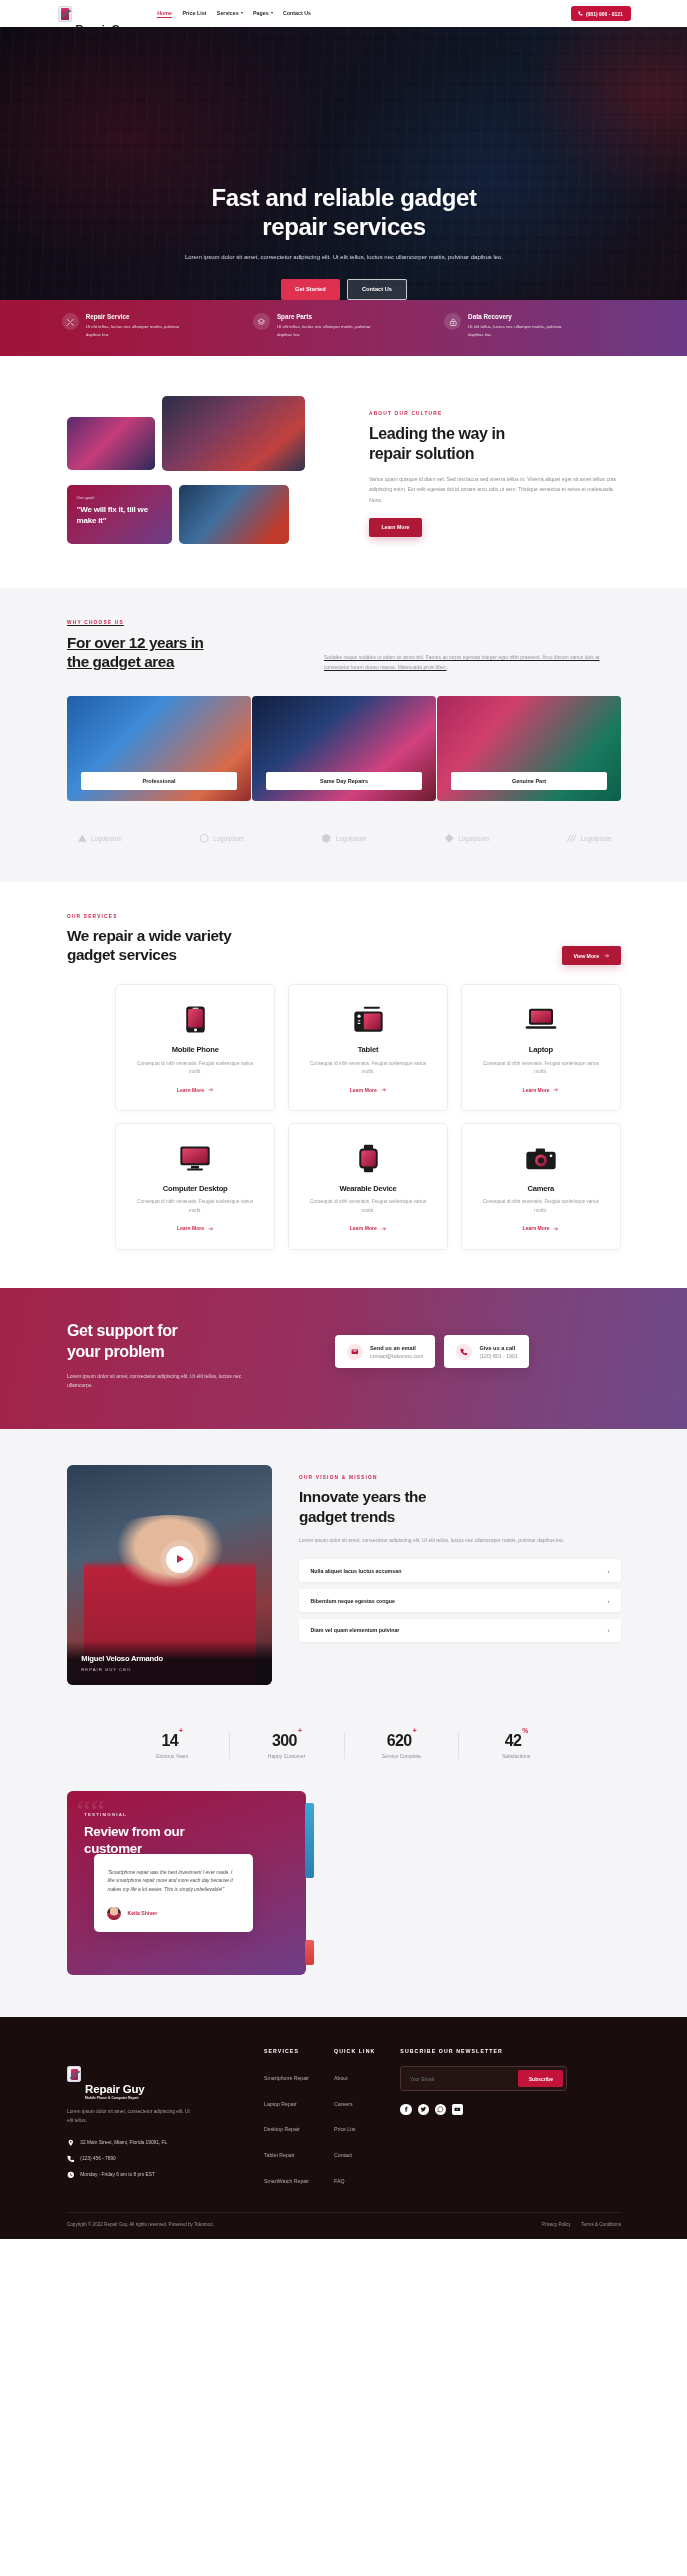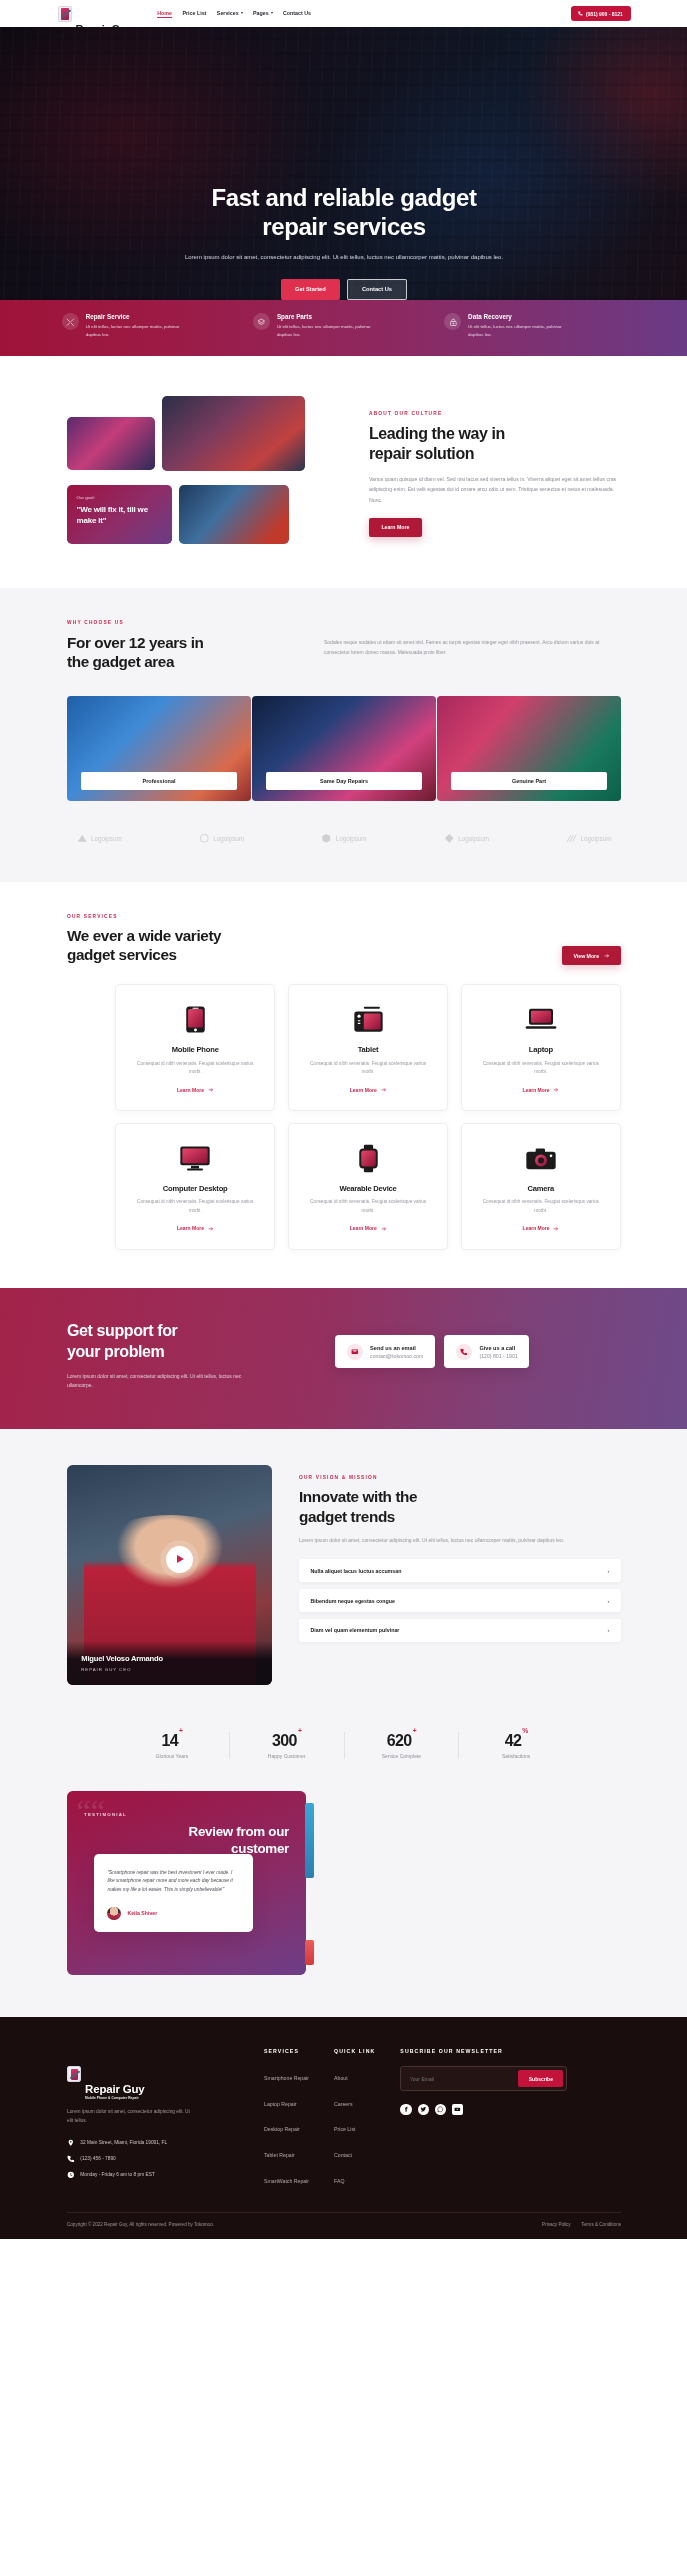--- a/index.html
+++ b/index.html
@@ -130,21 +130,21 @@
   .about-copy h2{ font-size:16px; line-height:1.25; font-weight:700; margin-top:7.6px; letter-spacing:-0.4px;}
   .about-copy .body{ font-size:5.2px; line-height:2; color:#8b8b95; margin-top:10.5px; }
   .learn-btn{
     margin-top:12.4px; background:#b01838; color:#fff; font-size:5.2px; font-weight:600;
     padding:6.7px 12.4px; border-radius:1.9px; border:none; box-shadow:0 2.9px 8.6px rgba(176,24,56,.28);
   }
 
   
   .why{ background:#f5f5f7; padding:32px 0 38px; }
   .why-inner{ width:554px; margin:0 auto; }
-  .why-top{ display:flex; gap:52px; align-items:flex-start; }
+  .why-top{ display:flex; gap:52px; align-items:flex-end;text-decoration:underline; }
   .why-top h2{ font-size:15.3px; line-height:1.3; font-weight:700; margin-top:7.6px; width:205px; letter-spacing:-0.4px;}
   .why-top .body{ font-size:5px; line-height:2; color:#93939c; flex:1; padding-top:17px; }
   .why-imgs{ margin-top:24px; display:flex; gap:1px; }
   .why-img{
     flex:1; height:105px; border-radius:3.8px; position:relative; overflow:hidden;
     display:flex; align-items:flex-end; justify-content:center; padding-bottom:11.5px;
   }
   .wi1{ background:linear-gradient(135deg,#1f5fa8,#3f8ad6 35%,#d96a4a 80%,#8f2b2b); }
   .wi2{ background:linear-gradient(140deg,#101f3e,#27407a 35%,#d2417e 70%,#6e1b2f); }
   .wi3{ background:linear-gradient(130deg,#a8285c,#d13f6c 30%,#19795e 75%,#0d5f4a); }
@@ -258,21 +258,21 @@
     color:rgba(255,255,255,.12); font-family:"Liberation Serif",serif; line-height:1;
   }
   .testi-accent{
     position:absolute; right:-7.6px; top:11.5px; width:8.6px; height:75px; border-radius:1.9px;
     background:linear-gradient(180deg,#3ba7d6,#2b7fb0);
   }
   .testi-accent2{
     position:absolute; right:-7.6px; bottom:9.6px; width:8.6px; height:25px; border-radius:1.9px;
     background:linear-gradient(180deg,#ef5a5a,#d33a3a);
   }
-  .testi-box h2{ font-size:13.4px; color:#fff; font-weight:700; line-height:1.3; position:relative; z-index:2; letter-spacing:-0.3px;text-align:right;}
+  .testi-box h2{ font-size:13.4px; color:#fff; font-weight:700; line-height:1.3; position:relative; z-index:2; letter-spacing:-0.3px;}
   .testi-eyebrow{ font-size:4.4px; letter-spacing:1.2px; color:#f0cede; font-weight:700; margin-bottom:5.7px; position:relative; z-index:2;}
   .testi-card{
     position:absolute; left:27px; top:63px; width:159px; background:#fff; border-radius:4.8px;
     padding:14.3px 13.4px 12.4px; box-shadow:0 5.7px 19px rgba(40,10,40,.14);
   }
   .testi-card p{ font-size:4.8px; line-height:1.85; color:#4d4d56; font-style:italic; }
   .testi-author{ display:flex; align-items:center; gap:6.7px; margin-top:11.5px; }
   .avatar{ width:13.4px;height:13.4px;border-radius:50%;flex:none;
            background:radial-gradient(circle at 50% 32%, #e8c0a4 0 38%, transparent 40%),
                       linear-gradient(180deg,#3a2a2e 0 45%, #c43050 46%, #8e2038 100%); }
@@ -496,21 +496,21 @@
       </div>
     </div>
   </section>
 
   <section class="services">
     <div class="services-inner">
       <div class="svc-head">
         <div>
           <div class="eyebrow">OUR SERVICES</div>
           <h2>
-            <span>We ever a wide variety</span><br>
+            <span>We repair a wide variety</span><br>
             <span>gadget services</span>
           </h2>
         </div>
         <button class="viewmore">
           <span>View More</span>
           <svg width="5.7" height="5.7" viewBox="0 0 24 24" fill="none" stroke="#fff" stroke-width="2.4" stroke-linecap="round">
               <path d="M4 12h15M13 6l6 6-6 6"></path>
             </svg>
         </button>
       </div>
@@ -714,21 +714,21 @@
       <div class="video">
         <div class="play"></div>
         <div class="video-caption">
           <h4>Miguel Veloso Armando</h4>
           <span>REPAIR GUY CEO</span>
         </div>
       </div>
       <div class="vision-copy">
         <div class="eyebrow">OUR VISION &amp; MISSION</div>
         <h2>
-          <span>Innovate with the</span><br>
+          <span>Innovate years the</span><br>
           <span>gadget trends</span>
         </h2>
         <p class="body">Lorem ipsum dolor sit amet, consectetur adipiscing elit. Ut elit tellus, luctus nec ullamcorper mattis, pulvinar dapibus leo.</p>
         <div class="acc">
           <div class="acc-item">
             <span class="t">Nulla aliquet lacus luctus accumsan</span>
             <span class="chev">›</span>
           </div>
           <div class="acc-item">
             <span class="t">Bibendum neque egestas congue</span>

